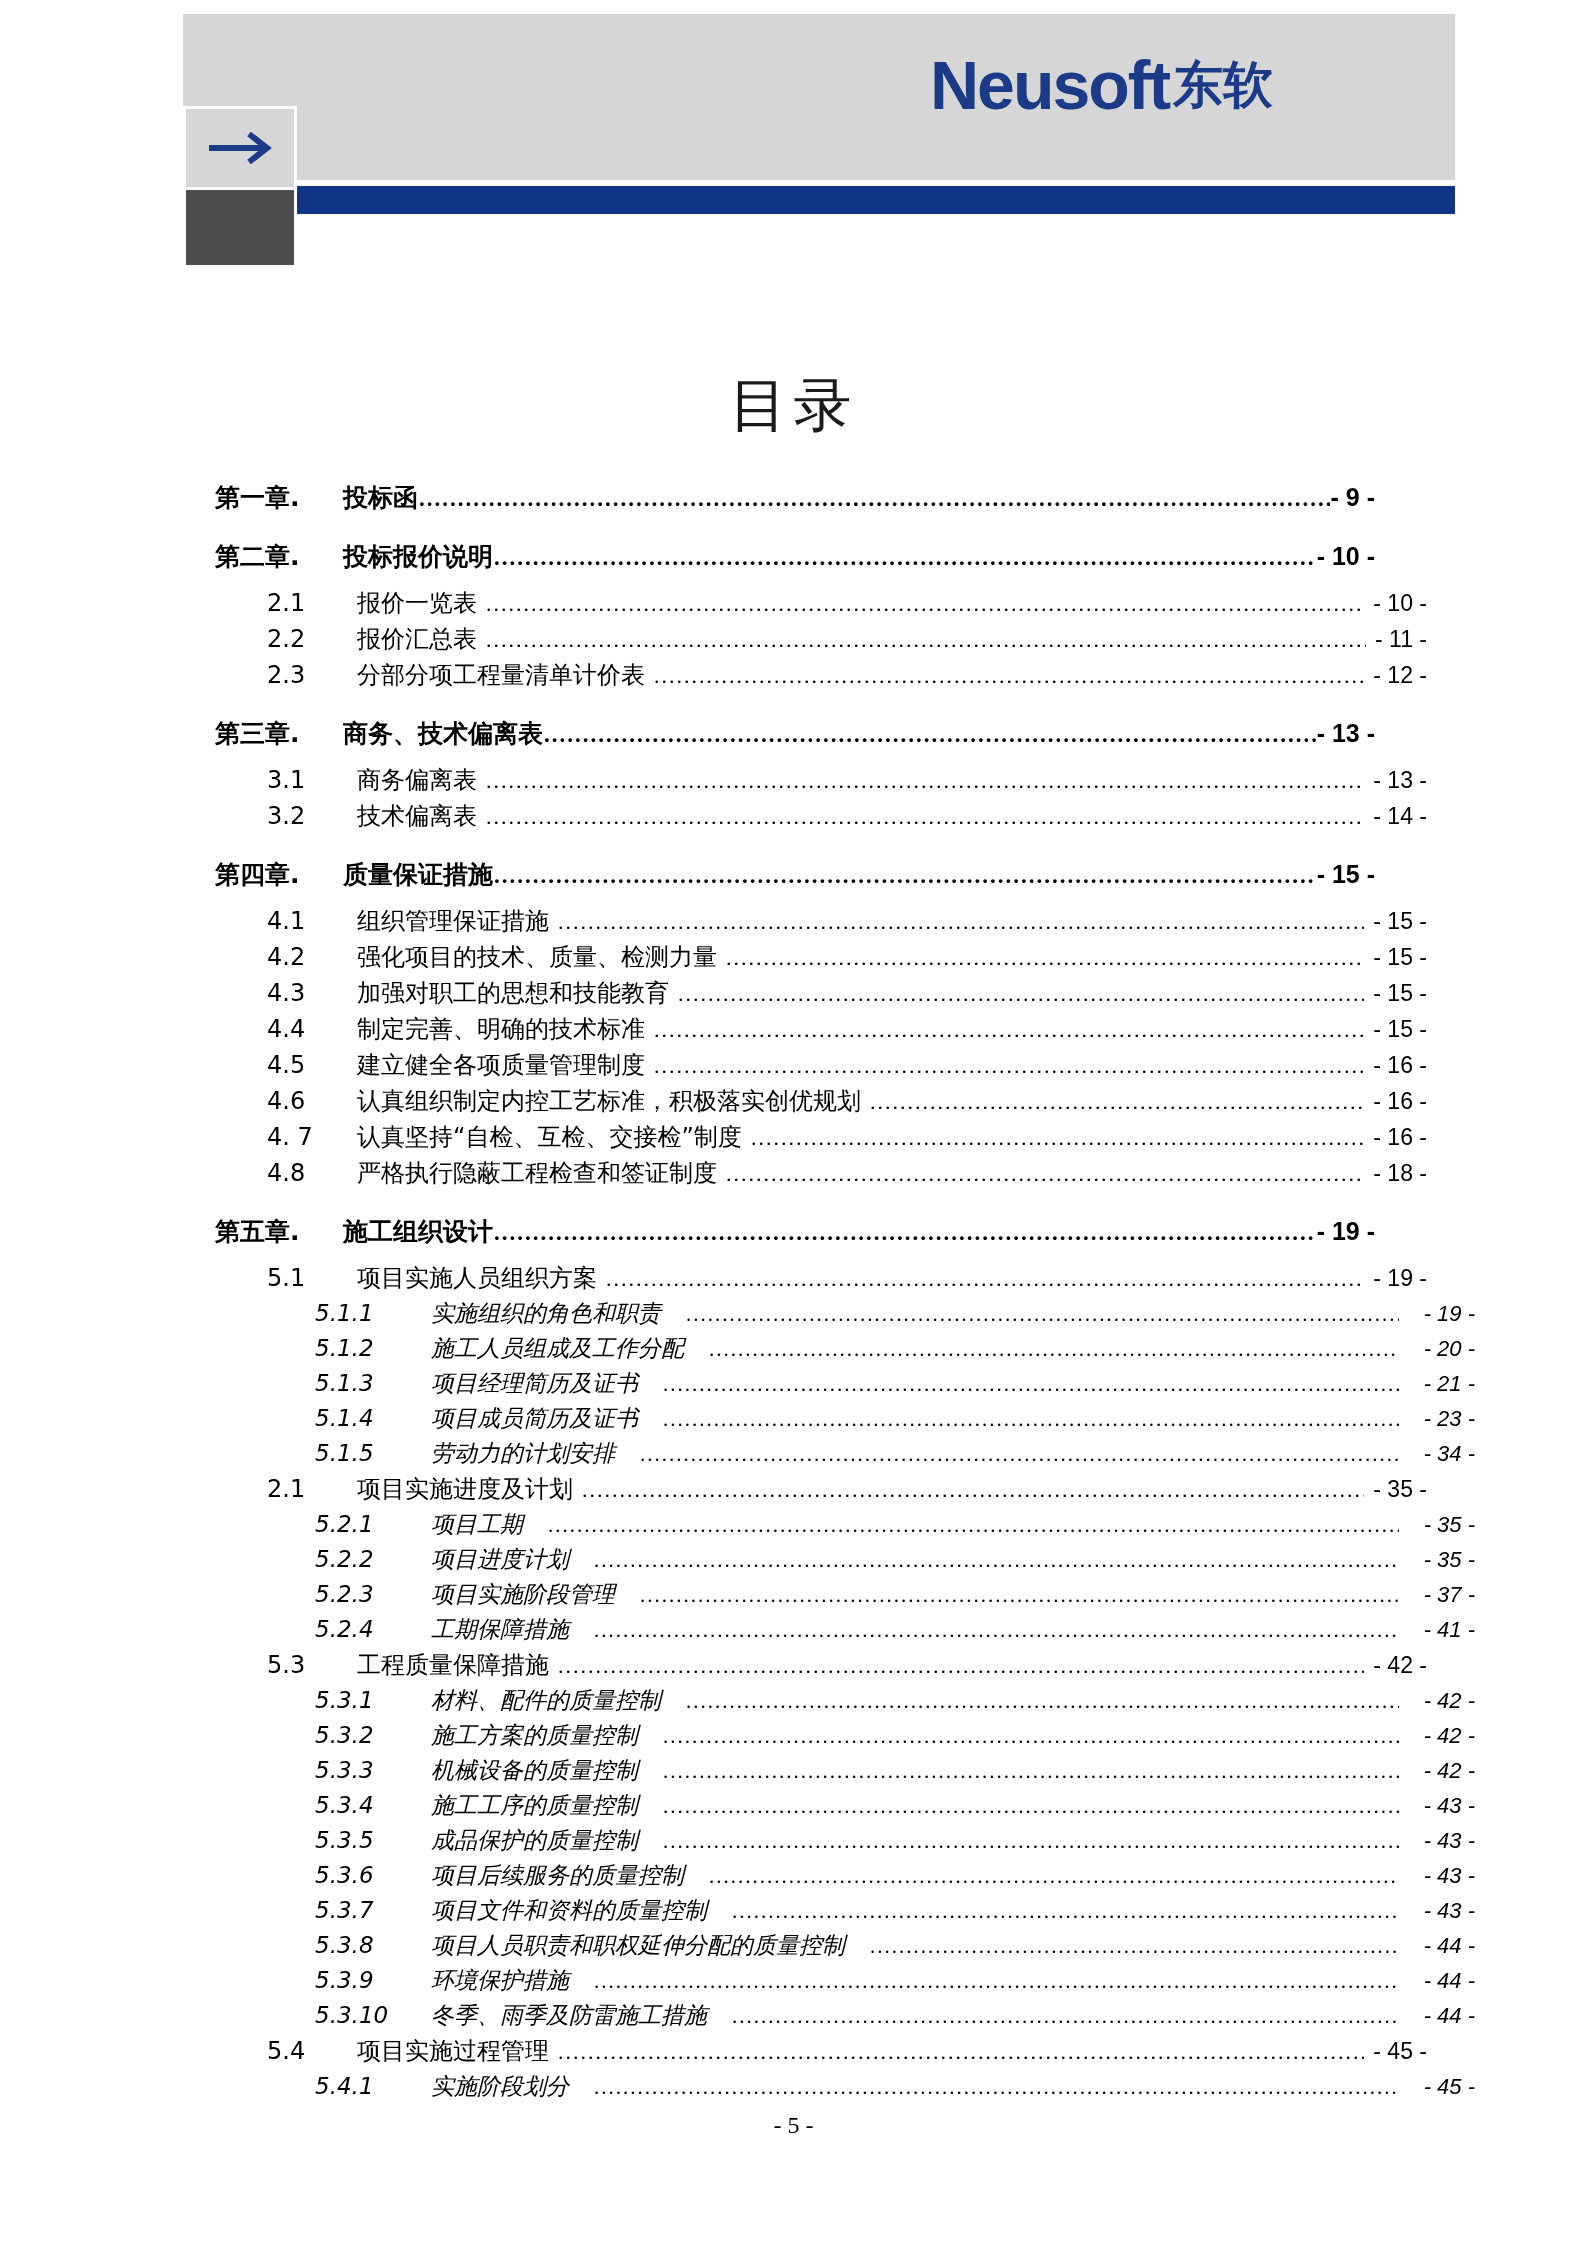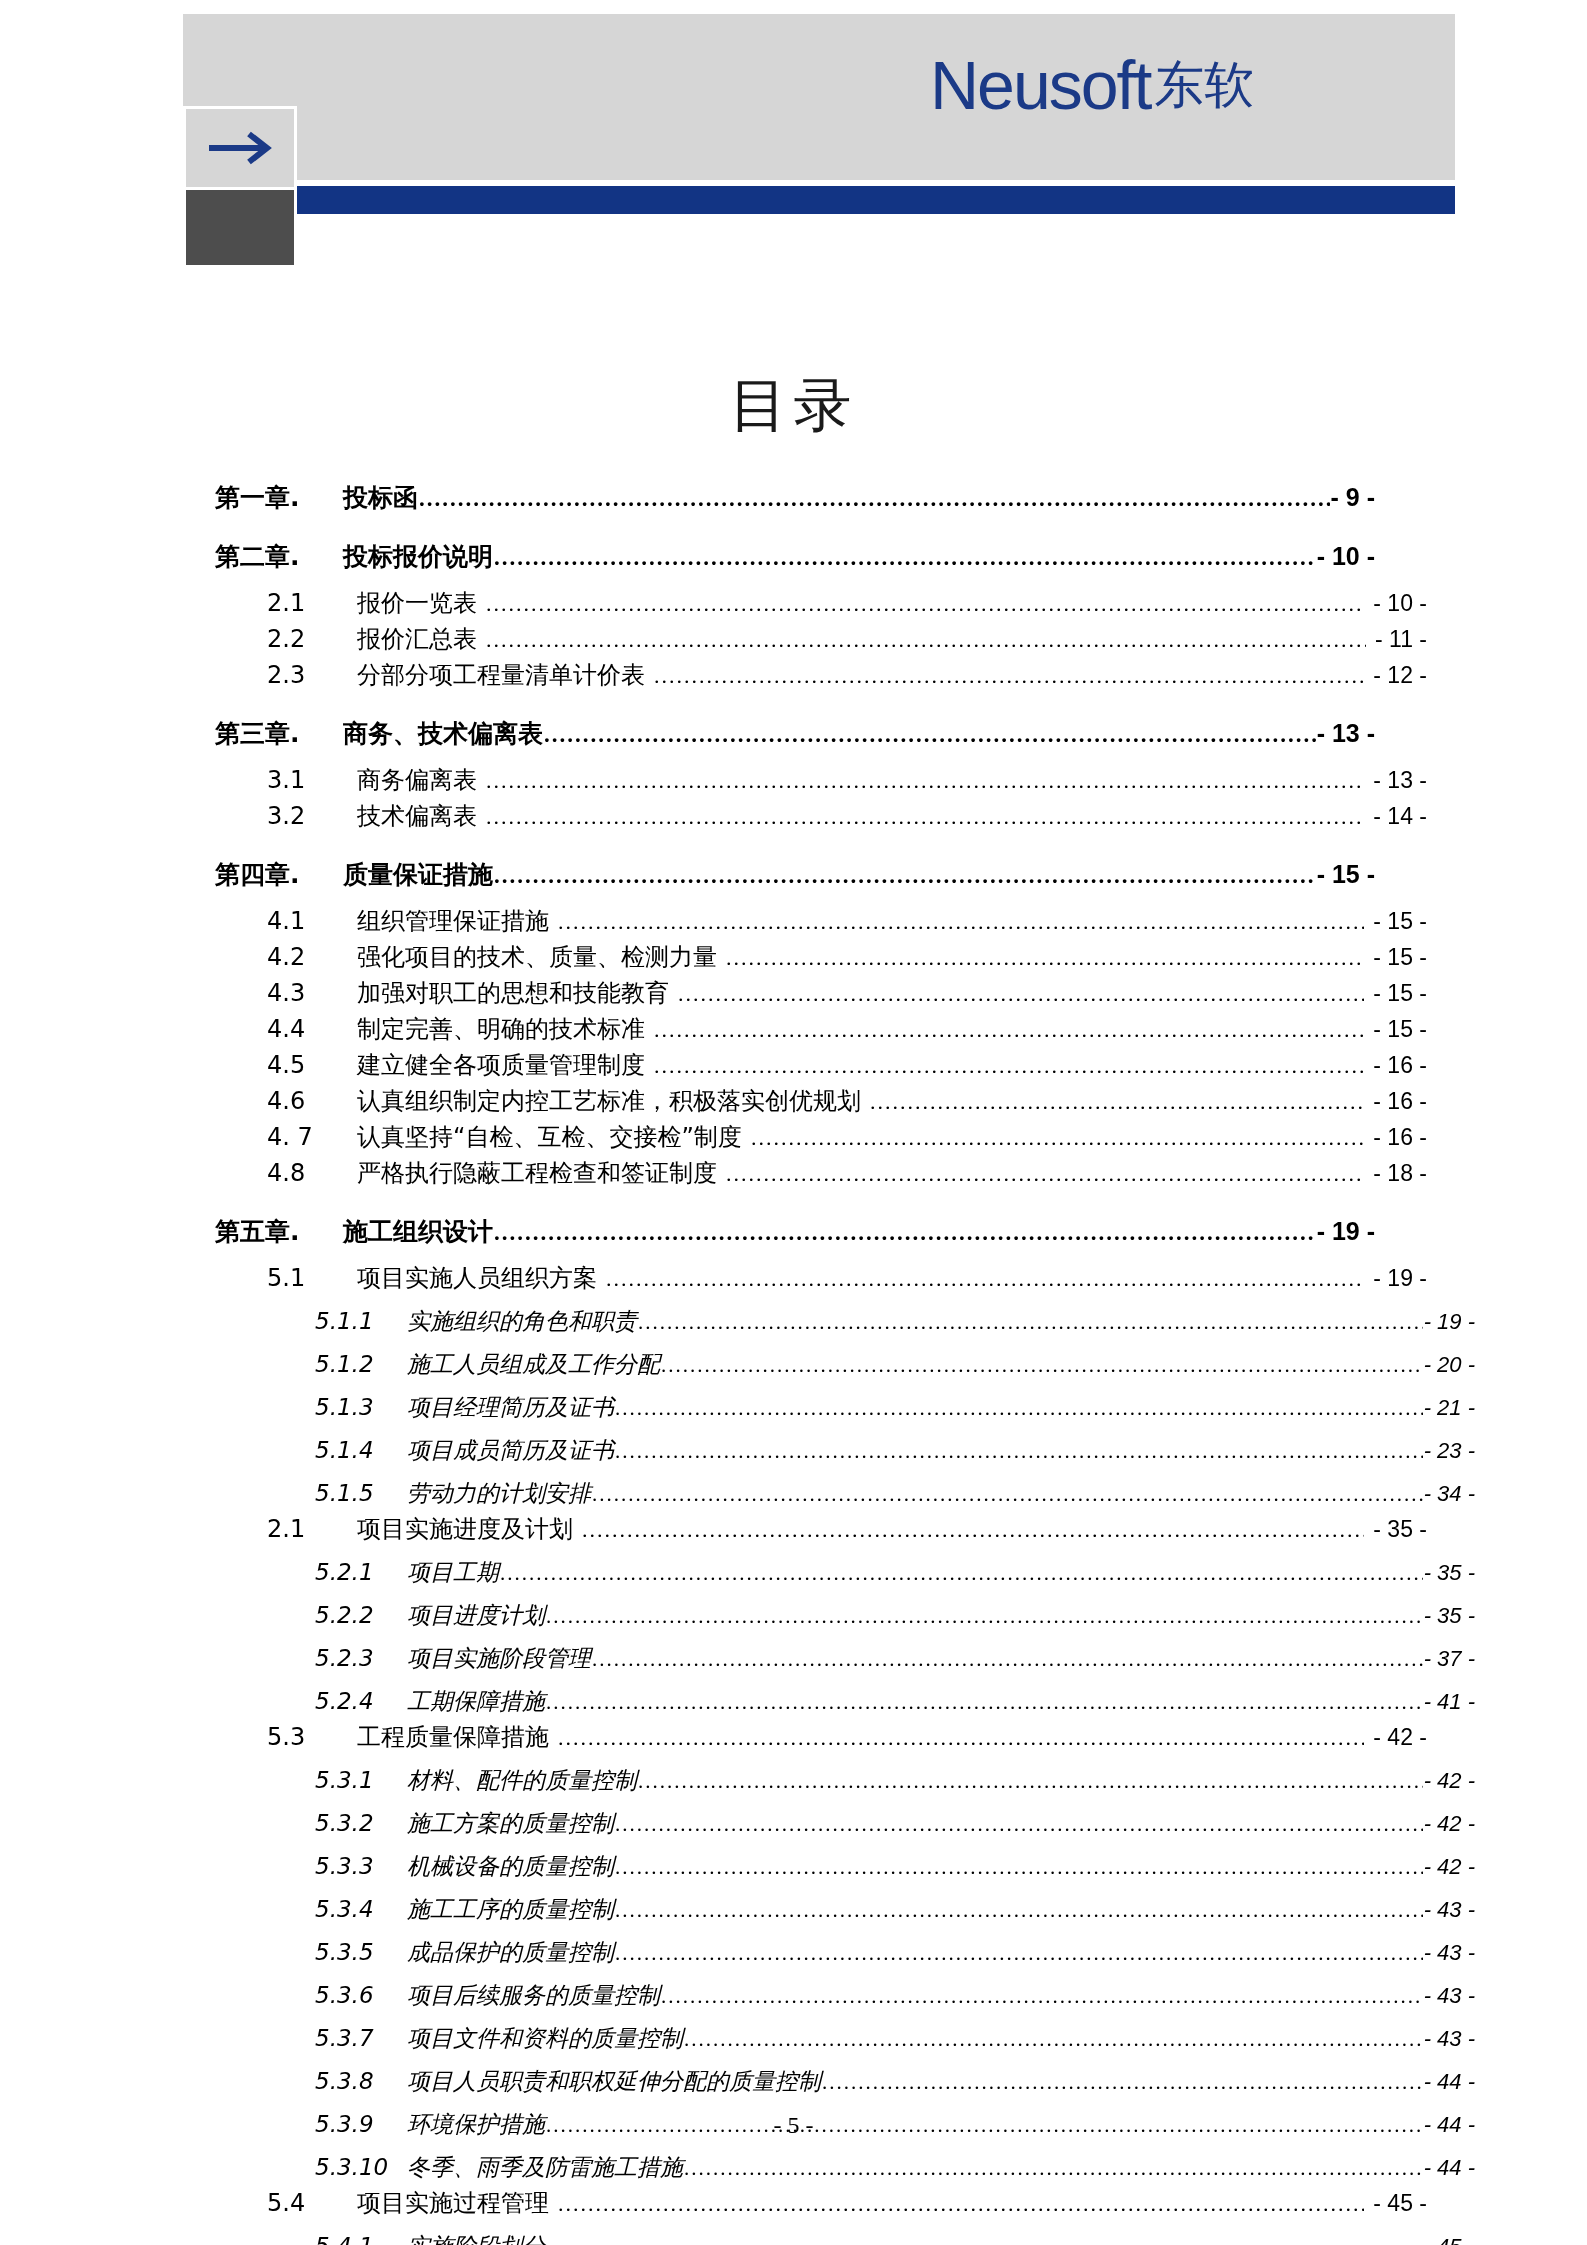--- a/index.html
+++ b/index.html
@@ -70,21 +70,21 @@
     background: #123484;
   }
   .hdr-logo {
     position: absolute;
     left: 930px;
     top: 30px;
     width: 460px;
     height: 110px;
     display: flex;
     align-items: center;
-    font-weight: normal;
+    font-weight: bold;
     font-size: 68px;
     letter-spacing: -2px;
     color: #1b3a87;
     line-height: 1;
     white-space: nowrap;
   }
   .hdr-logo .logo-cn {
     font-family: "DejaVu Sans", sans-serif;
     font-size: 50px;
     letter-spacing: 0;
@@ -162,22 +162,23 @@
   }
   .lvl2 .toc-num { width: 82px; }
   .lvl2 .toc-leader { font-size: 22px; }
   .lvl2 .toc-page { font-size: 23px; }
 
   
   .lvl3 {
     font-size: 23px;
     font-style: italic;
     padding-left: 100px;
-    margin-top: 12px;
+    margin-top: 4px;
     margin-bottom: 4px;
+    gap: 24px;
   }
   .lvl3 .toc-num { width: 92px; }
   .lvl3 .toc-leader { font-size: 21px; font-style: normal; }
   .lvl3 .toc-page { font-size: 22px; font-style: italic; }
 
   
   .footer {
     position: absolute;
     left: 0;
     top: 2112px;

